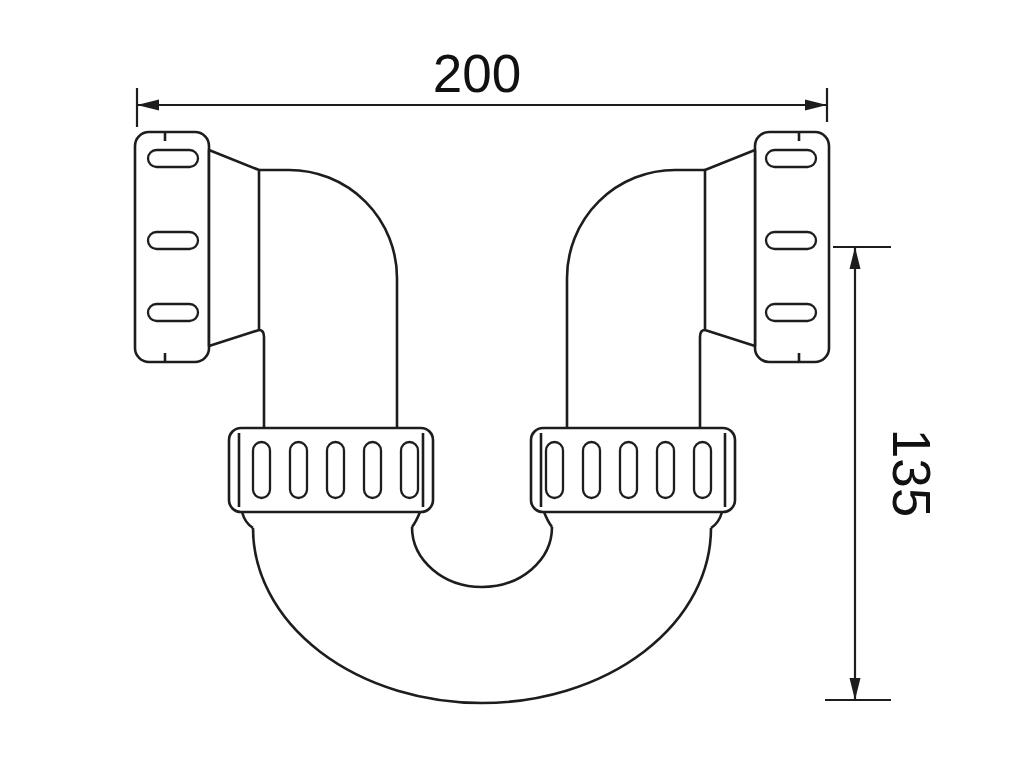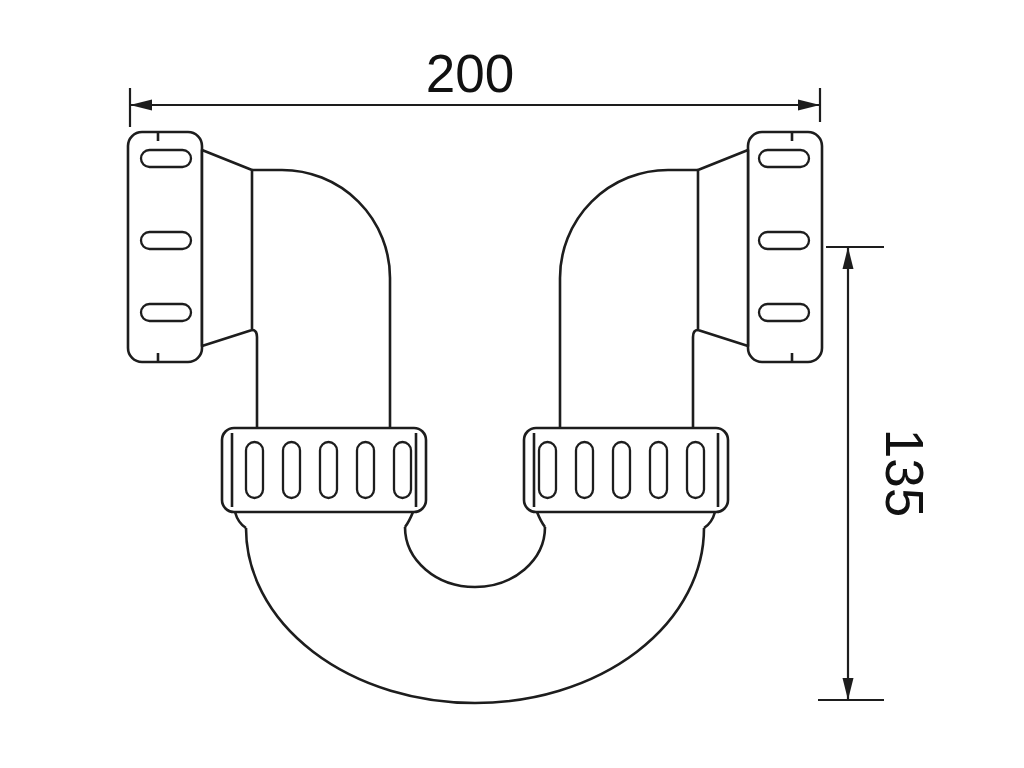--- a/index.html
+++ b/index.html
@@ -9,20 +9,21 @@
     width: 1024px;
     height: 768px;
     overflow: hidden;
     font-family: "Liberation Sans", "DejaVu Sans", sans-serif;
   }
   .stage {
     position: relative;
     width: 849px;
     height: 768px;
     background: var(--bg-color, #ffffff);
+    margin-left: 7px;
   }
   svg { display: block; }
   .ln {
     fill: none;
     stroke: var(--line-color, #1d1d1d);
     stroke-width: 2.6;
     stroke-linejoin: round;
     stroke-linecap: butt;
   }
   .part {

